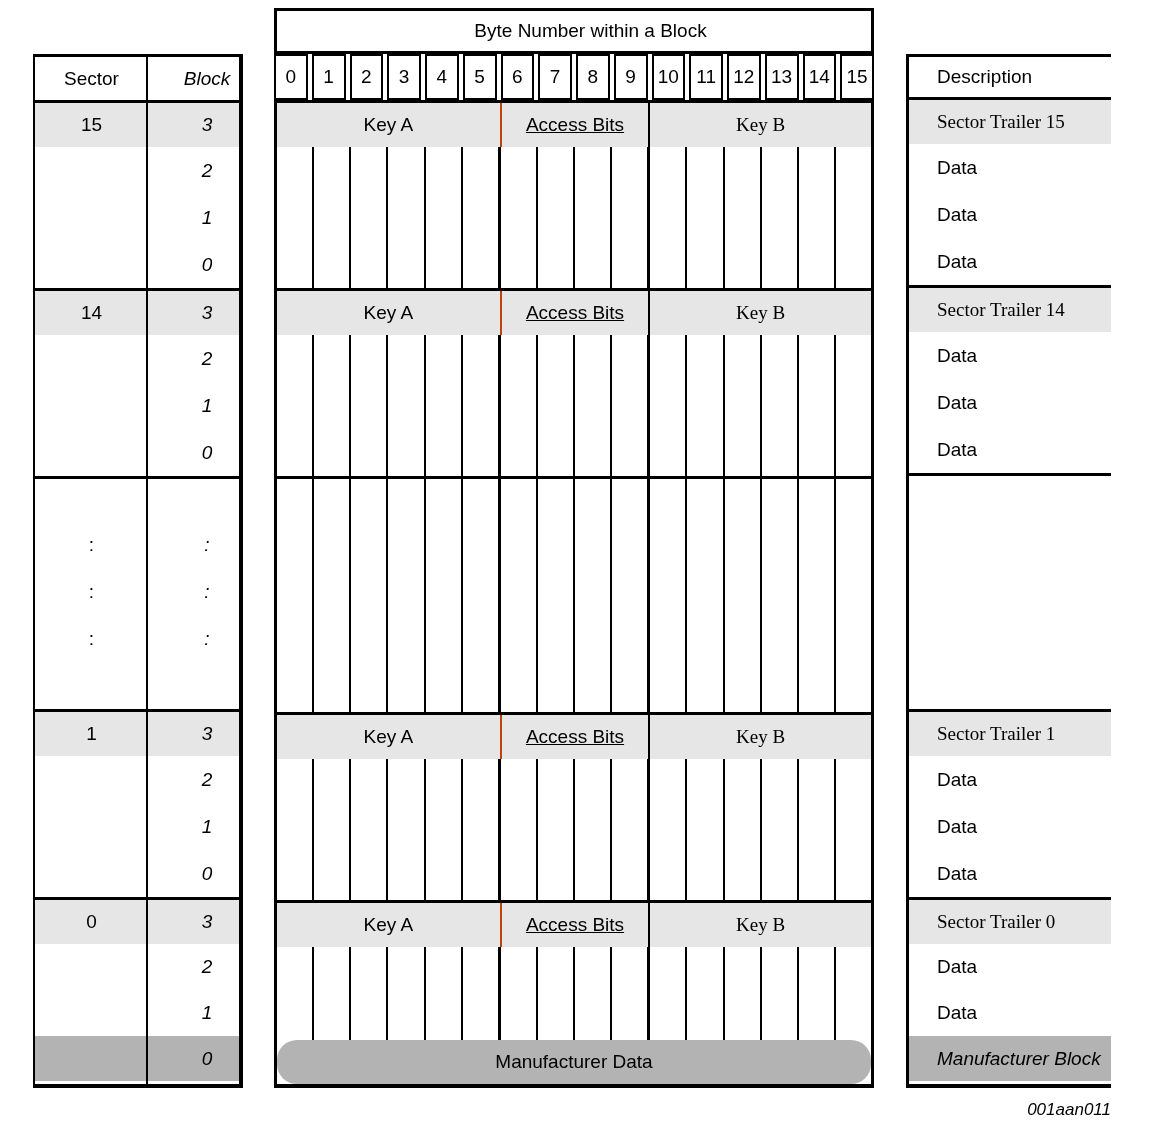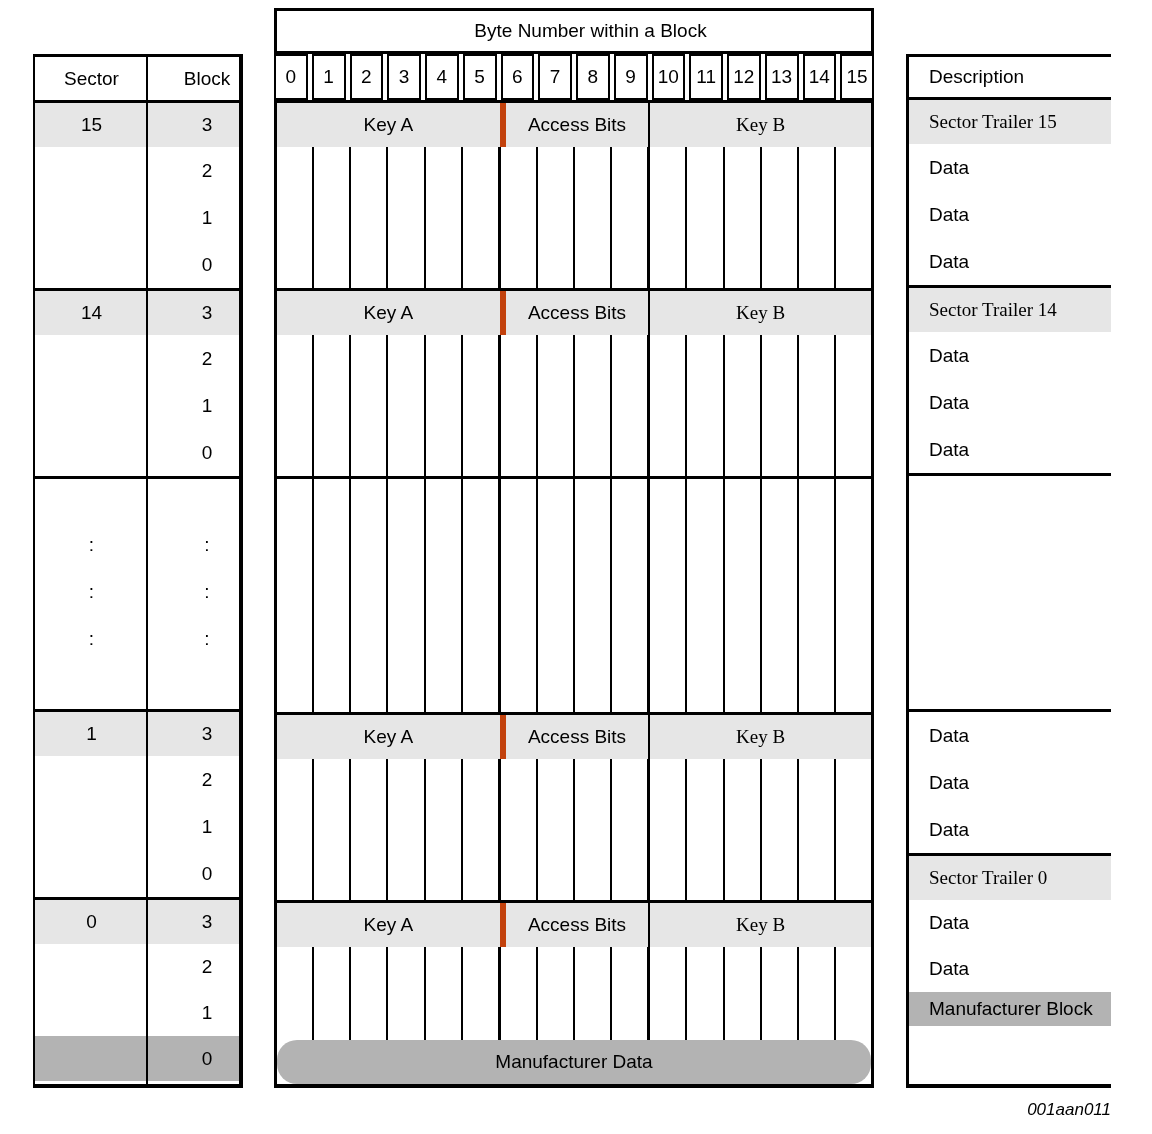--- a/index.html
+++ b/index.html
@@ -8,39 +8,39 @@
     width: 1152px;
     height: 1134px;
     background: #ffffff;
     font-family: "Liberation Sans", sans-serif;
     color: #000000;
     font-size: 19px;
     overflow: hidden;
   }
   
   .cc { display: flex; align-items: center; justify-content: center; }
-  .lc { display: flex; align-items: center; padding-left: 20px; box-sizing: border-box; }
+  .lc { display: flex; align-items: center; padding-left: 28px; box-sizing: border-box; }
 
   
   .lt {
     position: absolute; left: 33px; top: 54px;
     width: 210px; height: 1034px;
     box-sizing: border-box;
     border-left: 2px solid #000;
     border-right: 4px solid #000;
     border-bottom: 4px solid #000;
     display: flex; flex-direction: column;
   }
   .lt-divider {
     position: absolute; left: 111px; top: 0; bottom: 0;
     width: 2px; background: #000; z-index: 2;
   }
   .lt-row { display: flex; width: 100%; gap: 27px; }
   .lt-c1 { width: 113px; display: flex; align-items: center; justify-content: center; box-sizing: border-box; }
-  .lt-c2 { flex: 1; display: flex; align-items: center; justify-content: center; }
+  .lt-c2 { flex: 1; display: flex; align-items: center; justify-content: center; font-style: italic; }
   .lt-header { height: 43px; border-top: 3px solid #000; }
   .lt-group { border-top: 3px solid #000; }
   .lt-trailer { height: 44px; background: var(--shaded, #e6e6e6); }
   .lt-blockrow { height: 47px; }
   .lt-blockrow-s0 { height: 46px; }
   .lt-dots { border-top: 3px solid #000; height: 233px; box-sizing: border-box; padding-top: 42px; }
   .lt-dotrow { height: 47px; }
   .lt-manuf { height: 45px; background: var(--dark, #b3b3b3); }
 
   
@@ -71,21 +71,21 @@
     display: flex; flex-direction: column;
   }
   .mt-sec { box-sizing: border-box; }
   .mt-sec + .mt-sec { border-top: 3px solid #000; }
   .mt-trailer {
     height: 44px; background: var(--shaded, #e6e6e6);
     display: flex; box-sizing: border-box;
   }
   .seg { display: flex; align-items: center; justify-content: center; box-sizing: border-box; }
   .seg-a { width: 37.5%; }
-  .seg-ab { width: 25%; border-left: 6px solid #c2410c; }
+  .seg-ab { width: 25%; border-left: 2px solid #c2410c; text-decoration: underline; }
   .seg-b { width: 37.5%; border-left: 2px solid #000; font-family: Liberation Serif, serif; }
   .mt-data { display: flex; }
   .mt-data-3 { height: 141px; }
   .mt-data-2 { height: 93px; }
   .mt-data-dots { height: 233px; }
   .bcol { flex: 1 1 0; box-sizing: border-box; border-right: 2px solid #000; }
   .bcol:nth-child(6), .bcol:nth-child(10) { border-right: 3px solid #000; }
   .bcol:nth-child(16) { border-right: none; }
   .mt-manuf { height: 44px; background: var(--dark, #b3b3b3); border-radius: 20px; }
 
@@ -97,21 +97,21 @@
     border-left: 3px solid #000;
     border-bottom: 4px solid #000;
     display: flex; flex-direction: column;
   }
   .rt-header { height: 43px; border-top: 3px solid #000; }
   .rt-group { border-top: 3px solid #000; }
   .rt-trailer { height: 44px; background: var(--shaded, #e6e6e6); font-family: Liberation Serif, serif; }
   .rt-datarow { height: 47px; }
   .rt-datarow-s0 { height: 46px; }
   .rt-dots { border-top: 3px solid #000; height: 233px; }
-  .rt-manuf { height: 34px; background: var(--dark, #b3b3b3); }
+  .rt-manuf { height: 45px; background: var(--dark, #b3b3b3); font-style: italic; }
 
   
   .caption {
     position: absolute; left: 906px; top: 1100px; width: 205px;
     text-align: right; font-style: italic; font-size: 17px;
   }
 </style>
 </head>
 <body>
 
@@ -380,20 +380,21 @@
     <div class="rt-group">
       <div class="rt-trailer lc">Sector Trailer 14</div>
       <div class="rt-datarow lc">Data</div>
       <div class="rt-datarow lc">Data</div>
       <div class="rt-datarow lc">Data</div>
     </div>
 
     <div class="rt-dots"></div>
 
     <div class="rt-group">
+      <div class="rt-trailer lc">Sector Trailer 1</div>
       <div class="rt-datarow lc">Data</div>
       <div class="rt-datarow lc">Data</div>
       <div class="rt-datarow lc">Data</div>
     </div>
 
     <div class="rt-group">
       <div class="rt-trailer lc">Sector Trailer 0</div>
       <div class="rt-datarow-s0 lc">Data</div>
       <div class="rt-datarow-s0 lc">Data</div>
       <div class="rt-manuf lc">Manufacturer Block</div>

